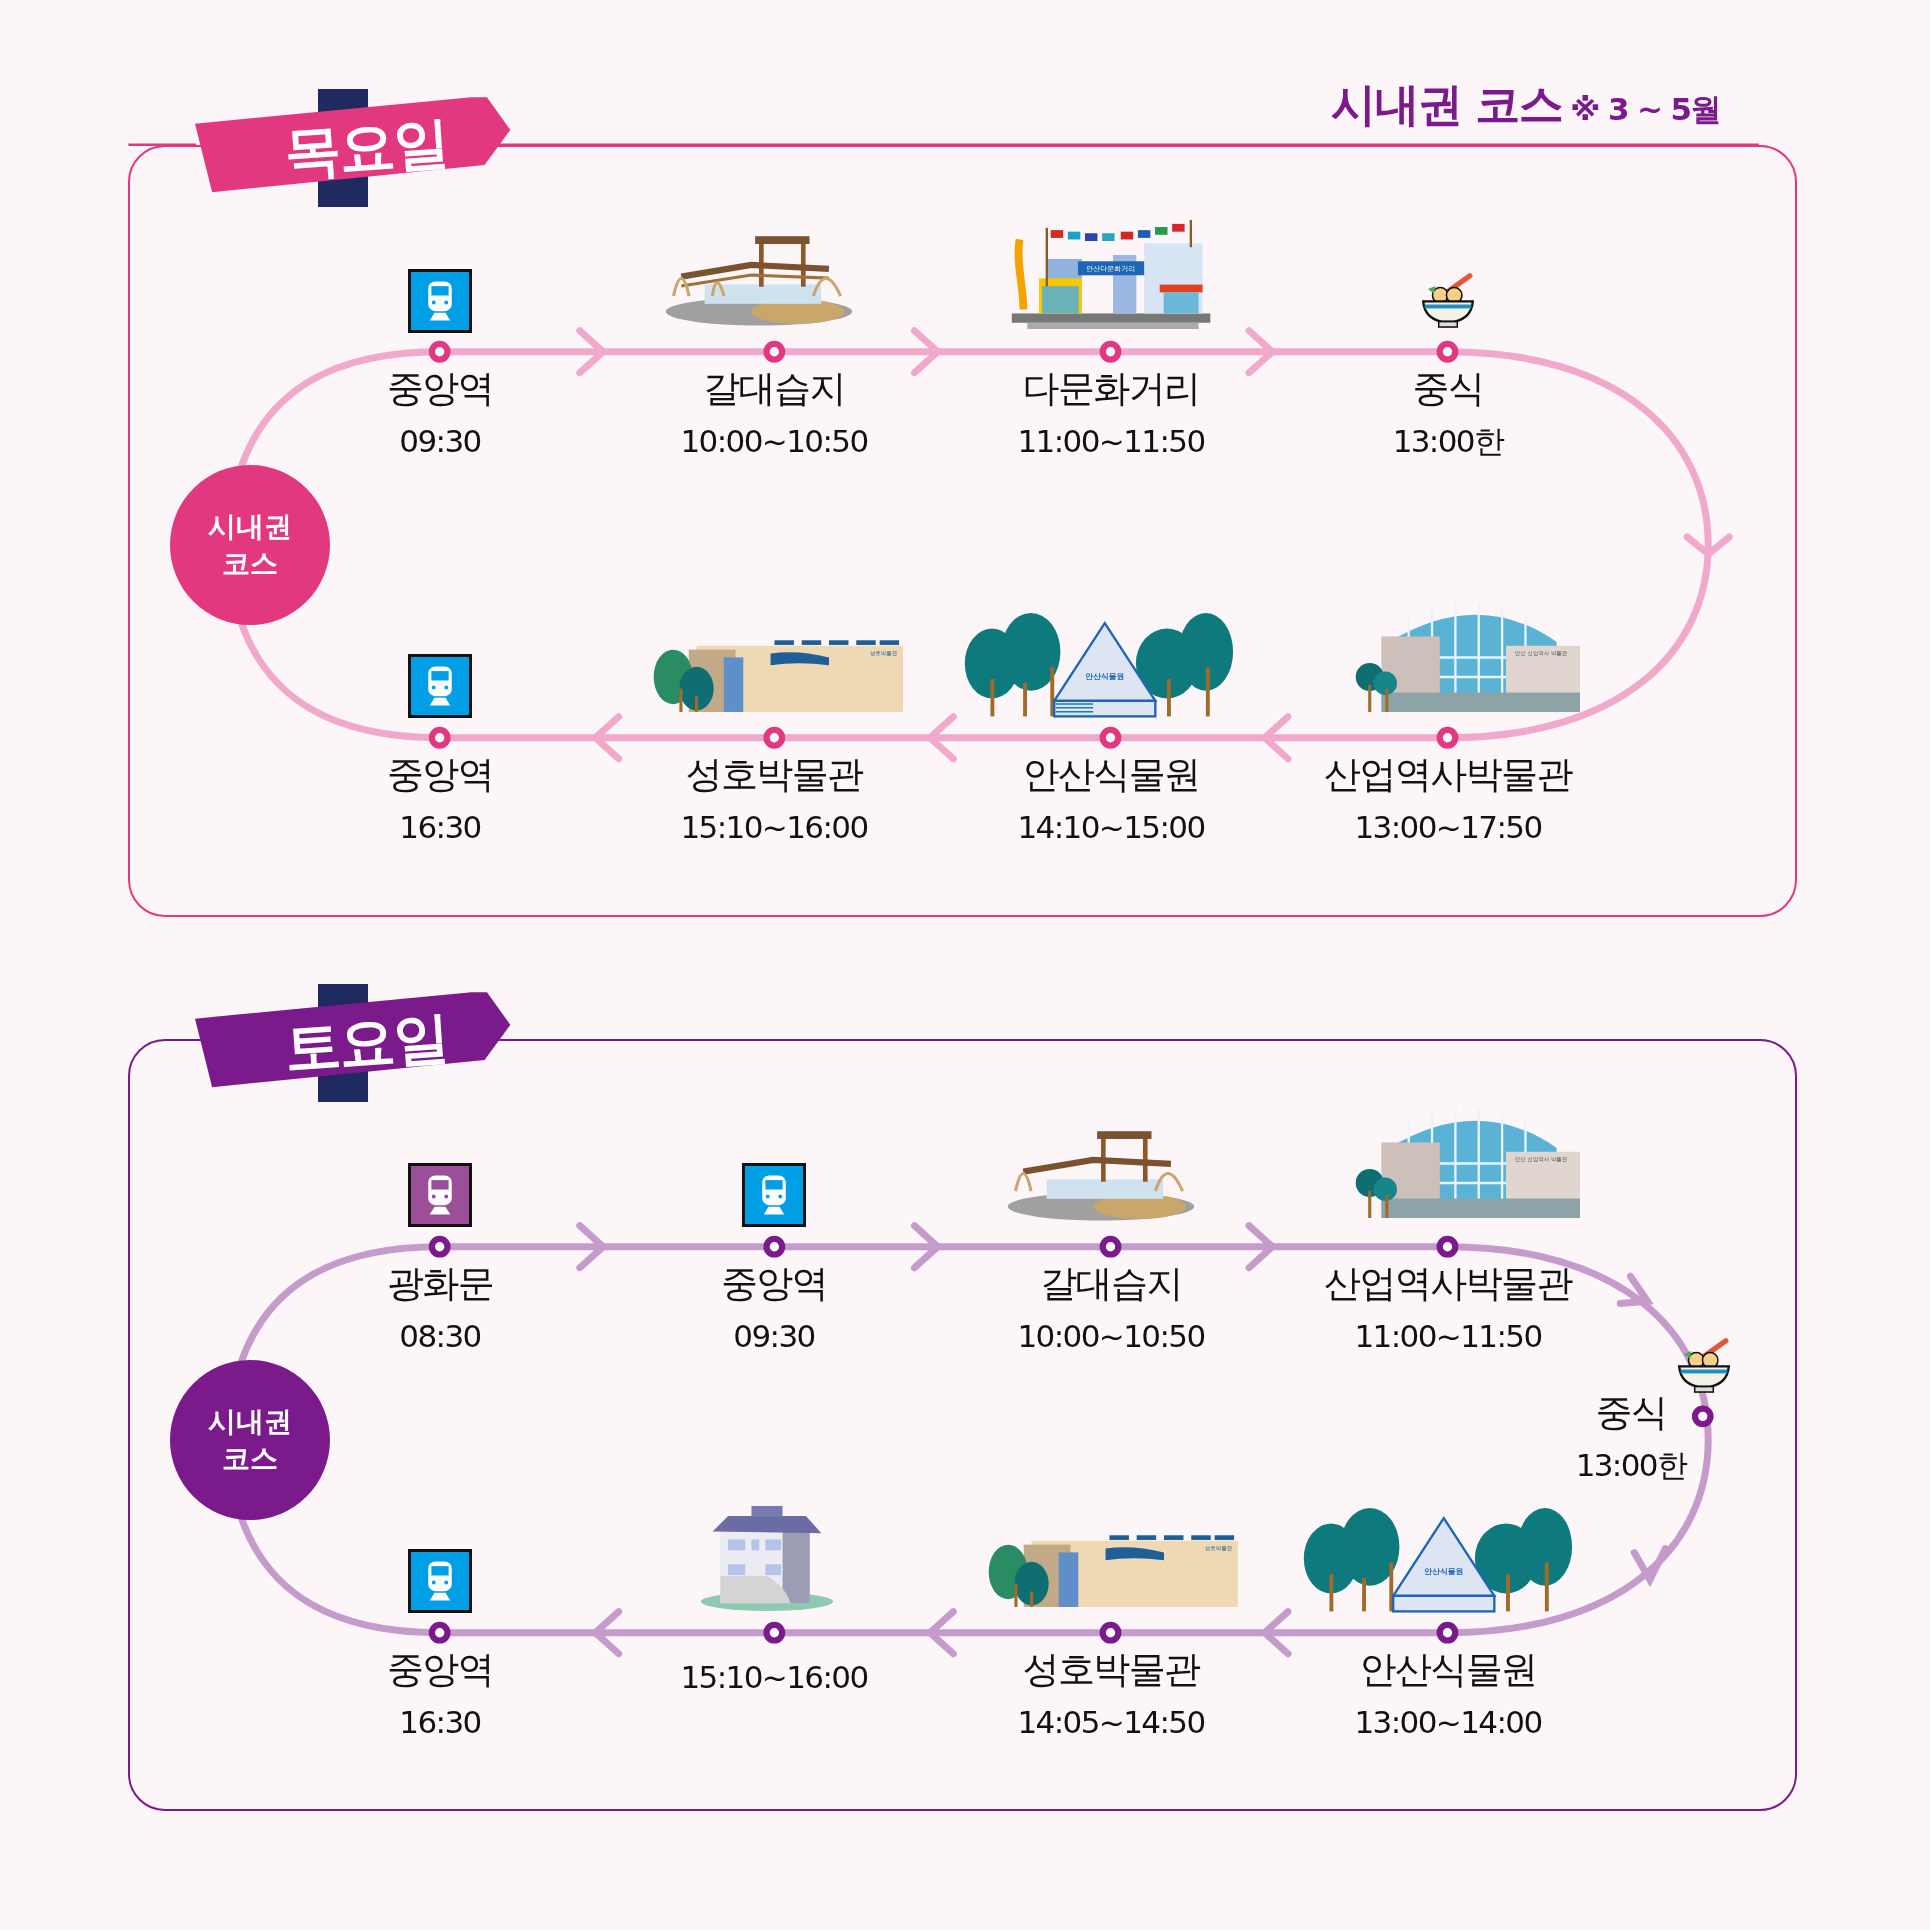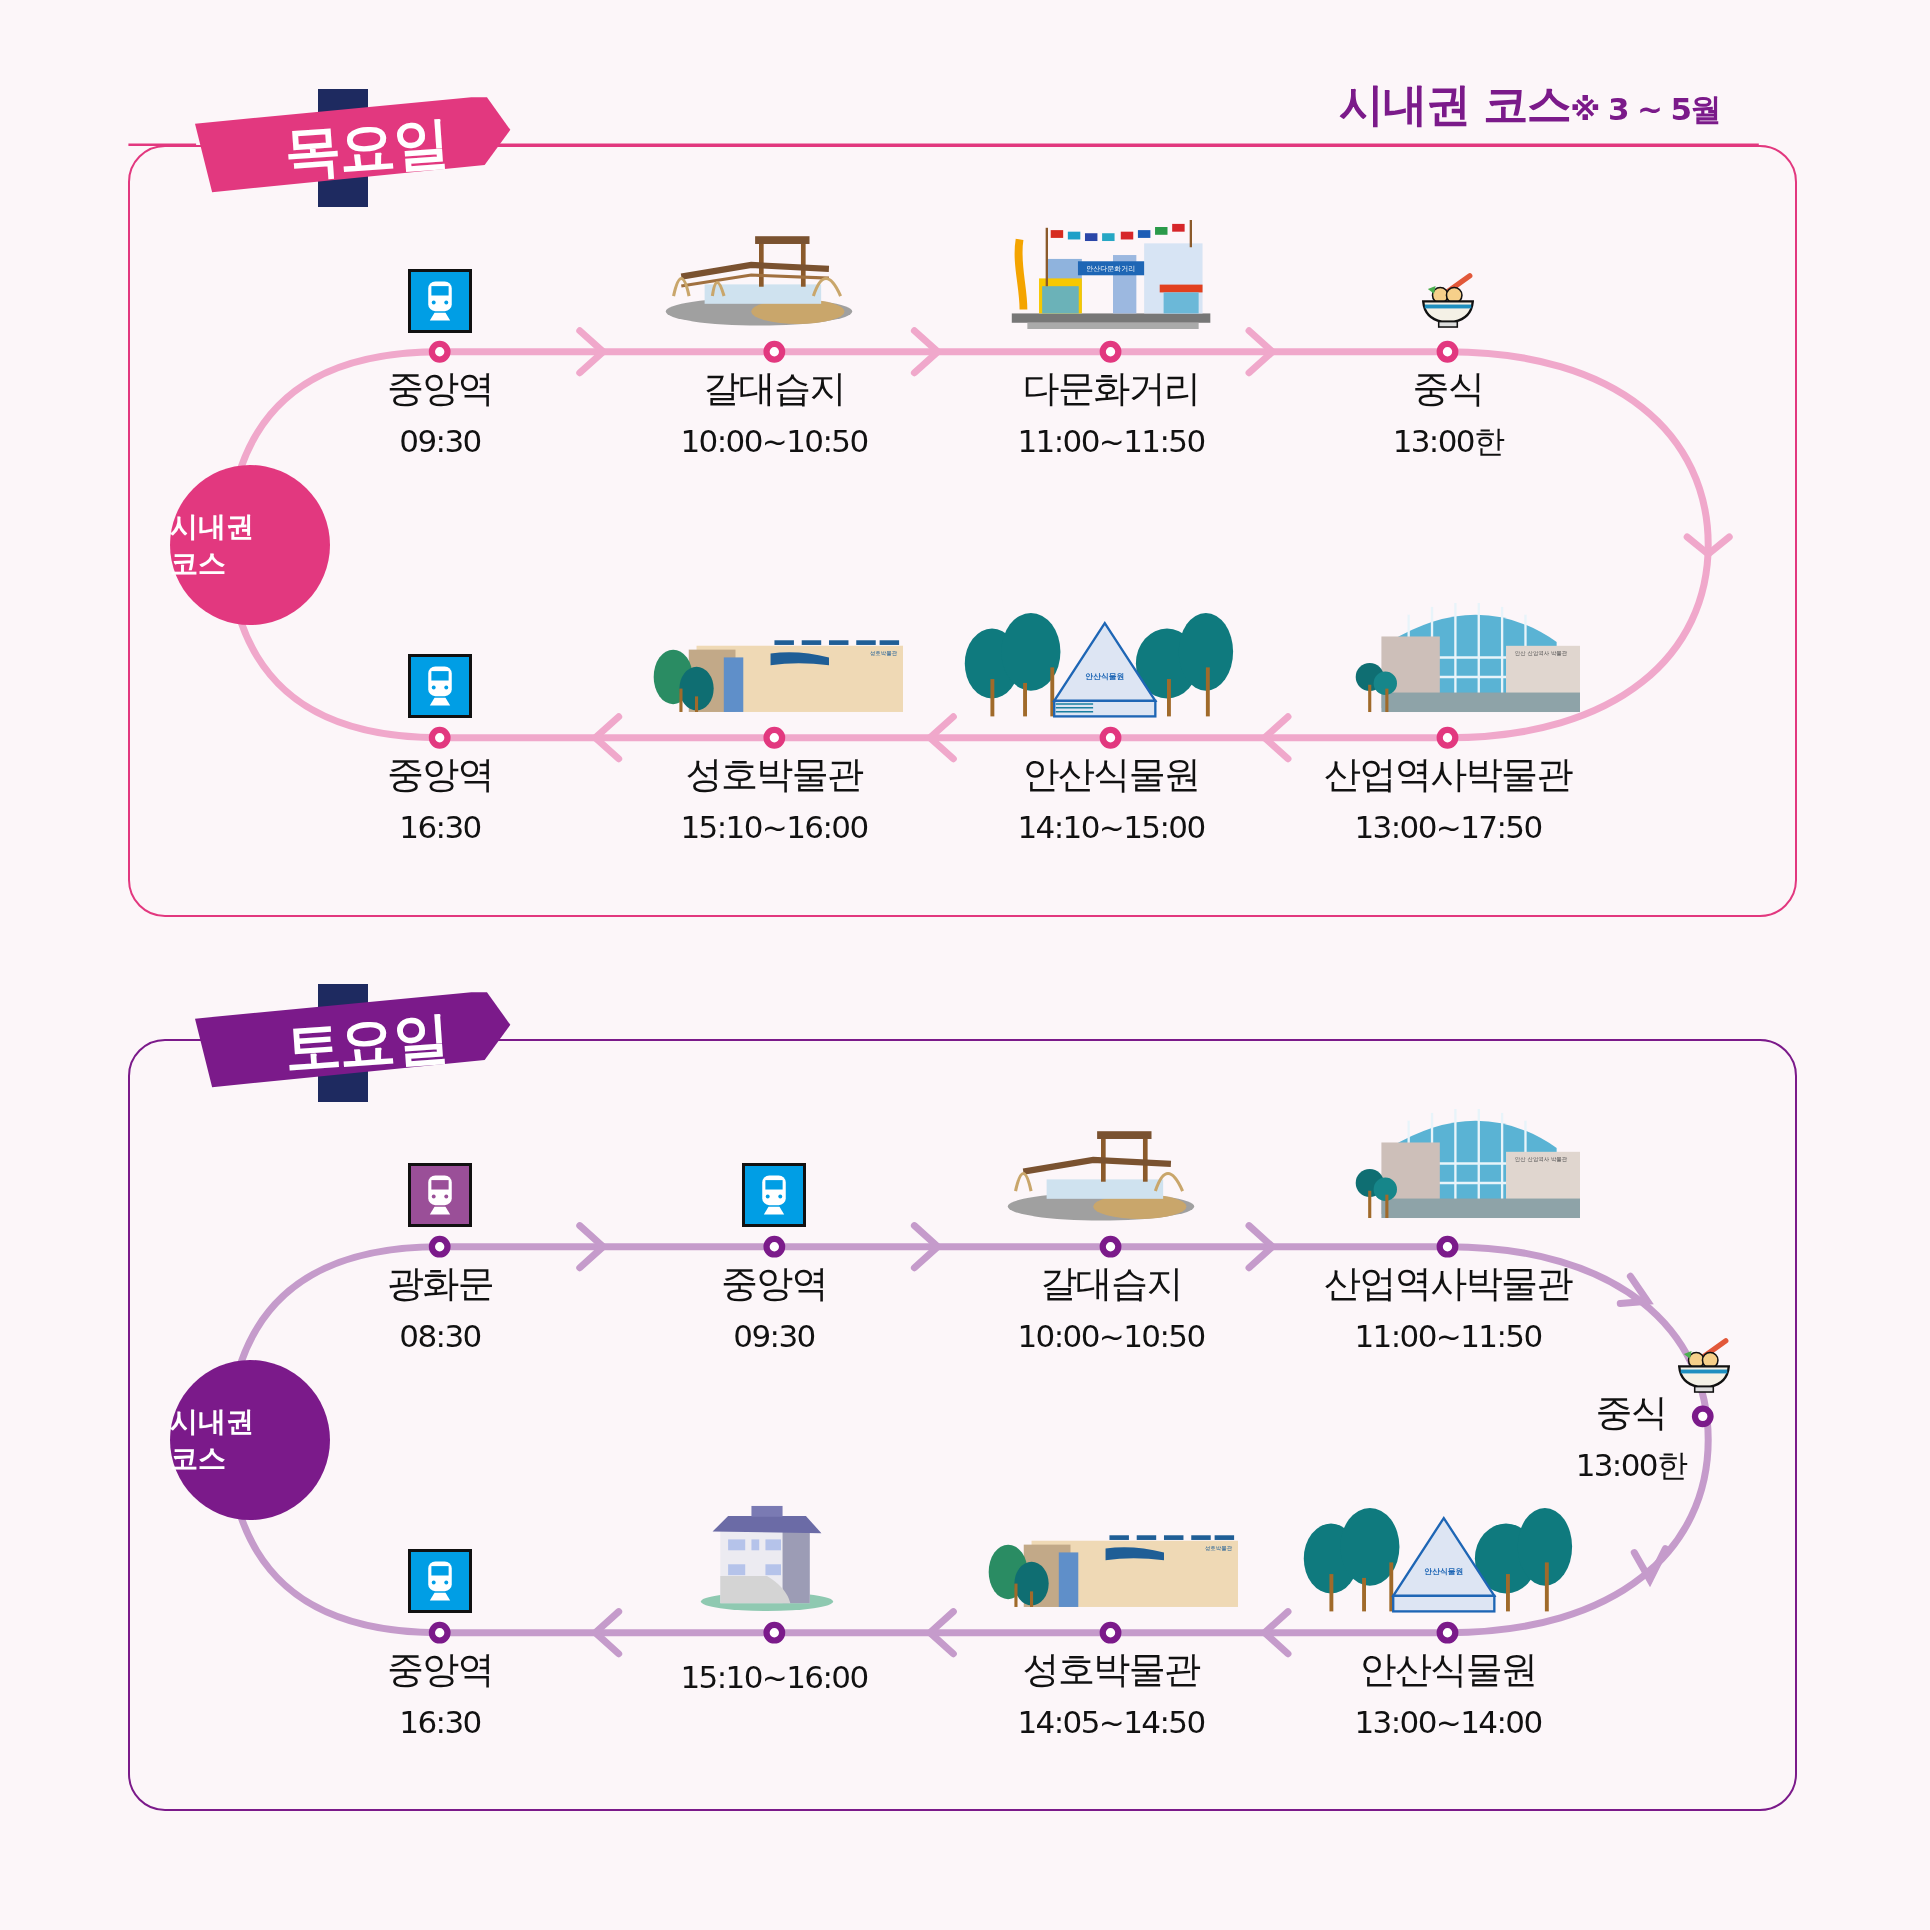--- a/index.html
+++ b/index.html
@@ -1,27 +1,27 @@
 <!DOCTYPE html>
 <html style="font-size:12.5px"><head>
 <meta charset="utf-8">
 <style>
   html,body{margin:0;padding:0;}
   body{width:1930px;height:1930px;background:#fcf6f9;position:relative;overflow:hidden;font-family:"DejaVu Sans","Liberation Sans",sans-serif;}
   .header-title{position:absolute;right:210px;top:75px;color:#7b1a8a;font-weight:bold;font-size:45px;letter-spacing:-1.6px;white-space:nowrap;}
-  .header-title .sub{font-size:31px;margin-left:0;}
+  .header-title .sub{font-size:31px;margin-left:8px;}
   .panel{position:absolute;left:128px;width:1669px;height:772px;border-radius:37px;box-sizing:border-box;}
   .panel.thu{top:145px;border:2.3px solid #e2387f;}
   .panel.sat{top:1039px;border:2.3px solid #7b1a8a;}
   .route-svg{position:absolute;left:0;top:0;width:1930px;height:1930px;pointer-events:none;}
   .day-tag{position:absolute;width:327px;height:156px;}
   .day-tag .post{position:absolute;left:123px;top:6.2px;width:50px;height:118px;background:#1e2a60;}
   .day-tag .flag{position:absolute;left:0;top:0;width:327px;height:156px;}
   .day-tag .label{position:absolute;left:86px;top:28px;width:171px;text-align:center;color:#fff;font-weight:bold;font-size:56px;letter-spacing:-1.6px;transform:rotate(-4deg);}
-  .course-badge{position:absolute;width:160px;height:160px;border-radius:50%;color:#fff;font-weight:bold;font-size:28px;line-height:37px;display:flex;flex-direction:column;align-items:flex-start;justify-content:center;text-align:center;}
+  .course-badge{position:absolute;width:160px;height:160px;border-radius:50%;color:#fff;font-weight:bold;font-size:28px;line-height:37px;display:flex;flex-direction:column;align-items:center;justify-content:center;text-align:center;}
   .stop-label{position:absolute;width:280px;margin-left:-140px;text-align:center;color:#111;}
   .stop-label .name{font-size:37px;line-height:45px;letter-spacing:-1.6px;white-space:nowrap;}
   .stop-label .time{font-size:31px;line-height:40px;letter-spacing:-1.6px;white-space:nowrap;margin-top:10px;}
   .train-icon{position:absolute;width:64px;height:64px;margin-left:-32px;border:3.1px solid #111;box-sizing:border-box;}
   .illus{position:absolute;}
 </style>
 </head>
 <body>
 
 <div class="header-title">

